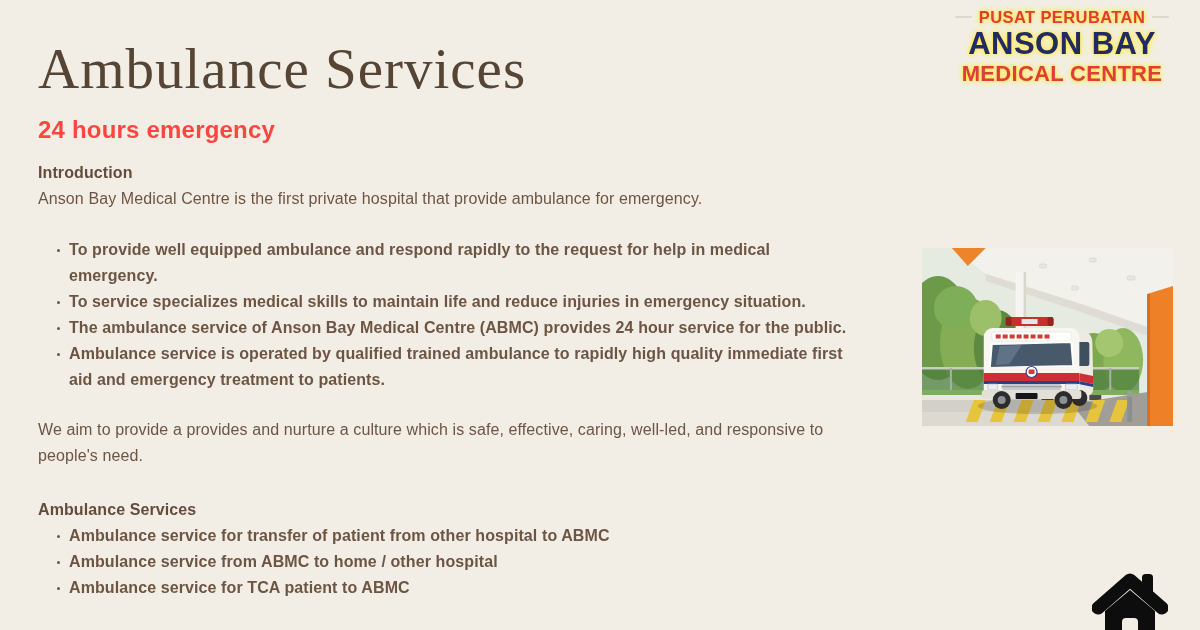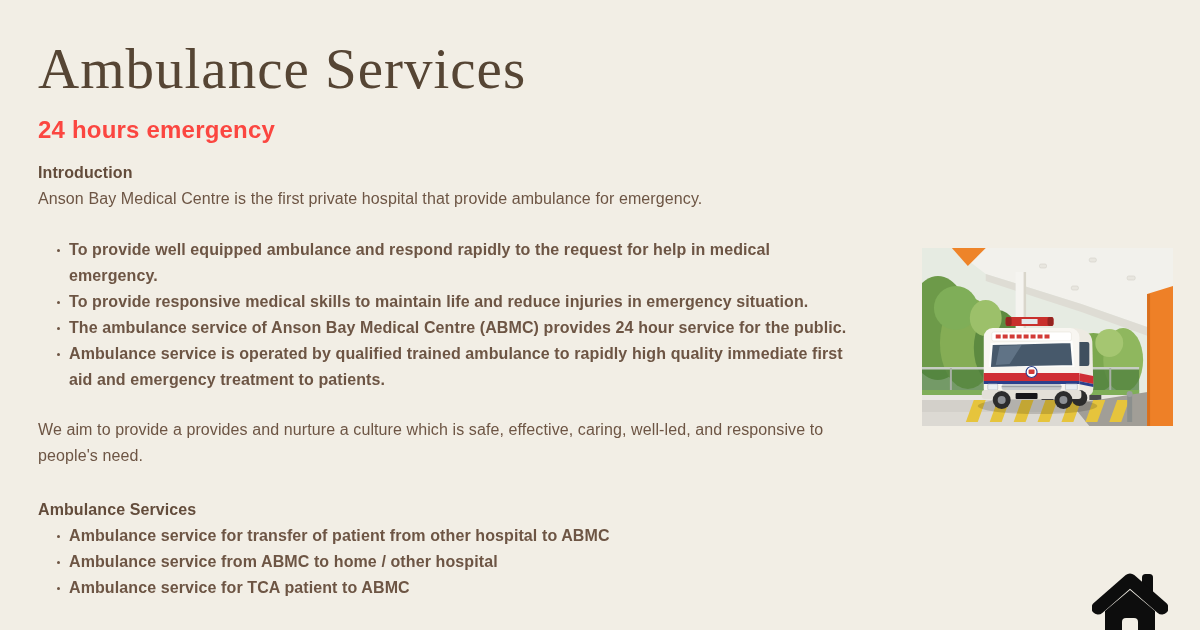--- a/index.html
+++ b/index.html
@@ -92,37 +92,46 @@
   .home svg{display:block;width:100%;height:100%;}
 </style>
 </head>
 <body>
 
 <div class="page">
 
   <h1 class="title">Ambulance Services</h1>
   <div class="subtitle">24 hours emergency</div>
 
+  <div class="logo">
+    <div class="logo-row1">
+      <span class="logo-dash"></span>
+      <span class="logo-l1">PUSAT PERUBATAN</span>
+      <span class="logo-dash"></span>
+    </div>
+    <div class="logo-l2">ANSON BAY</div>
+    <div class="logo-l3">MEDICAL CENTRE</div>
+  </div>
 
   <div class="content">
 
     <div class="section" style="margin-top:0;">
       <div class="sec-heading">Introduction</div>
       <div class="para">Anson Bay Medical Centre is the first private hospital that provide ambulance for emergency.</div>
     </div>
 
     <div class="section">
       <div class="bullets">
         <div class="bullet">
           <span class="dot"></span>
           <span>To provide well equipped ambulance and respond rapidly to the request for help in medical emergency.</span>
         </div>
         <div class="bullet">
           <span class="dot"></span>
-          <span>To provide responsive medical skills to maintain life and reduce injuries in emergency situation.</span>
+          <span>To service specializes medical skills to maintain life and reduce injuries in emergency situation.</span>
         </div>
         <div class="bullet">
           <span class="dot"></span>
           <span>The ambulance service of Anson Bay Medical Centre (ABMC) provides 24 hour service for the public.</span>
         </div>
         <div class="bullet">
           <span class="dot"></span>
           <span>Ambulance service is operated by qualified trained ambulance to rapidly high quality immediate first aid and emergency treatment to patients.</span>
         </div>
       </div>

